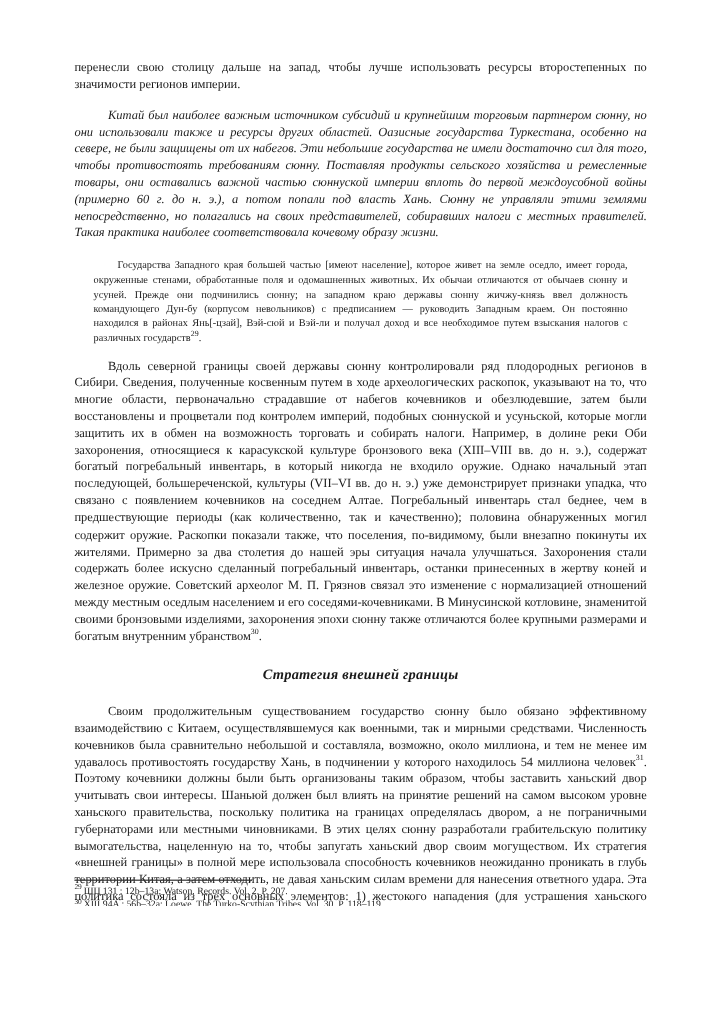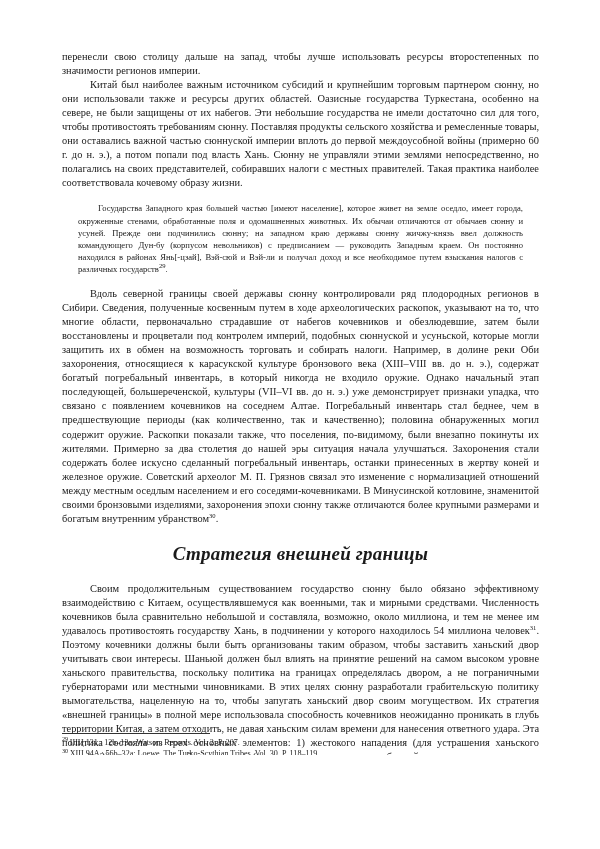--- a/index.html
+++ b/index.html
@@ -30,38 +30,39 @@
     font-size: 10.4px;
     line-height: 14.05px;
     text-align: justify;
     text-indent: 28px;
     hyphens: none;
   }
   p.body-par.no-indent {
     text-indent: 0;
   }
   p.body-par + p.body-par {
-    margin-top: 0;
+    margin-top: 12px;
+    font-style: italic;
   }
   .spacer-md { height: 12px; }
   .spacer-lg { height: 17px; }
 
   blockquote.quote {
     margin: 0;
     padding: 0 0 0 16px;
     width: 461px;
     box-sizing: border-box;
     font-size: 8.6px;
     line-height: 12.1px;
     text-align: justify;
     text-indent: 20px;
   }
   h2.section-heading {
     margin: 0;
-    font-size: 19px;
+    font-size: 12px;
     font-style: italic;
     font-weight: bold;
     text-align: center;
     letter-spacing: 0.2px;
   }
   sup.fn {
     font-size: 6.6px;
     vertical-align: super;
     line-height: 0;
   }

